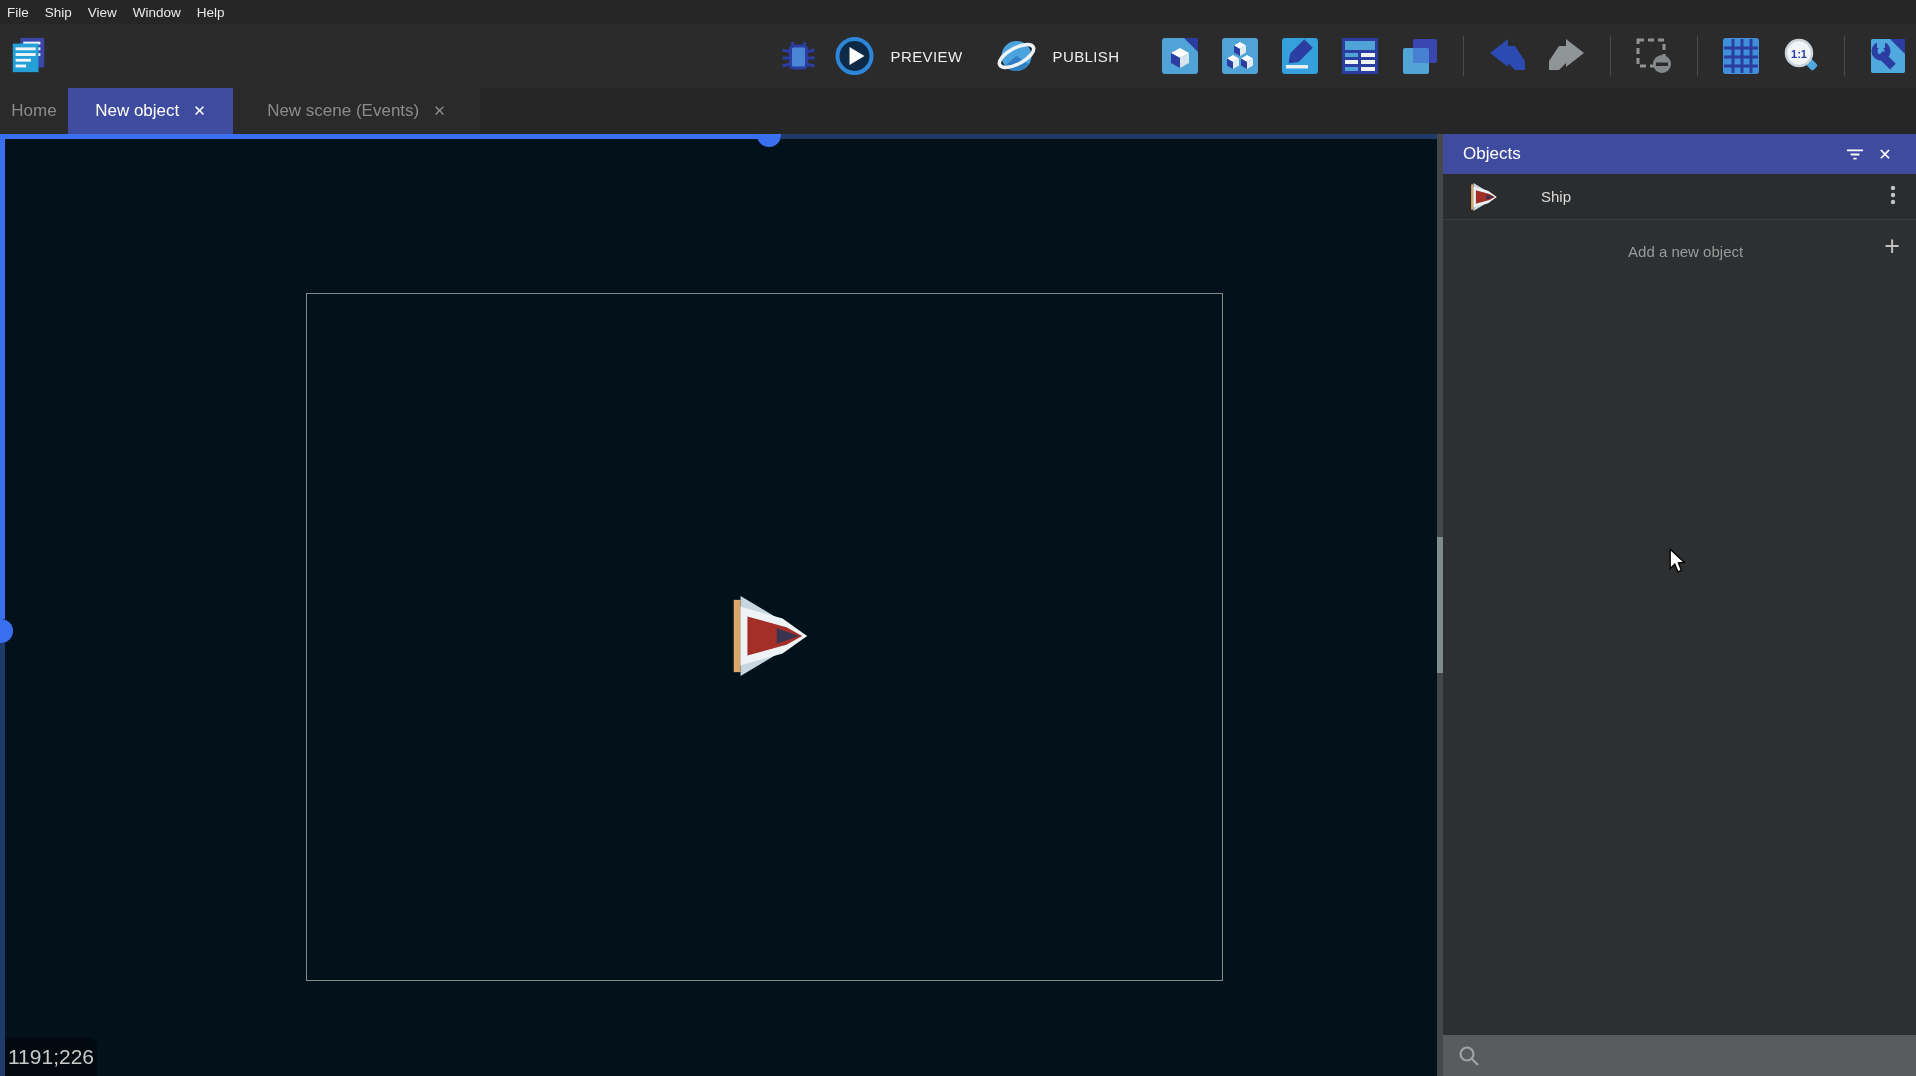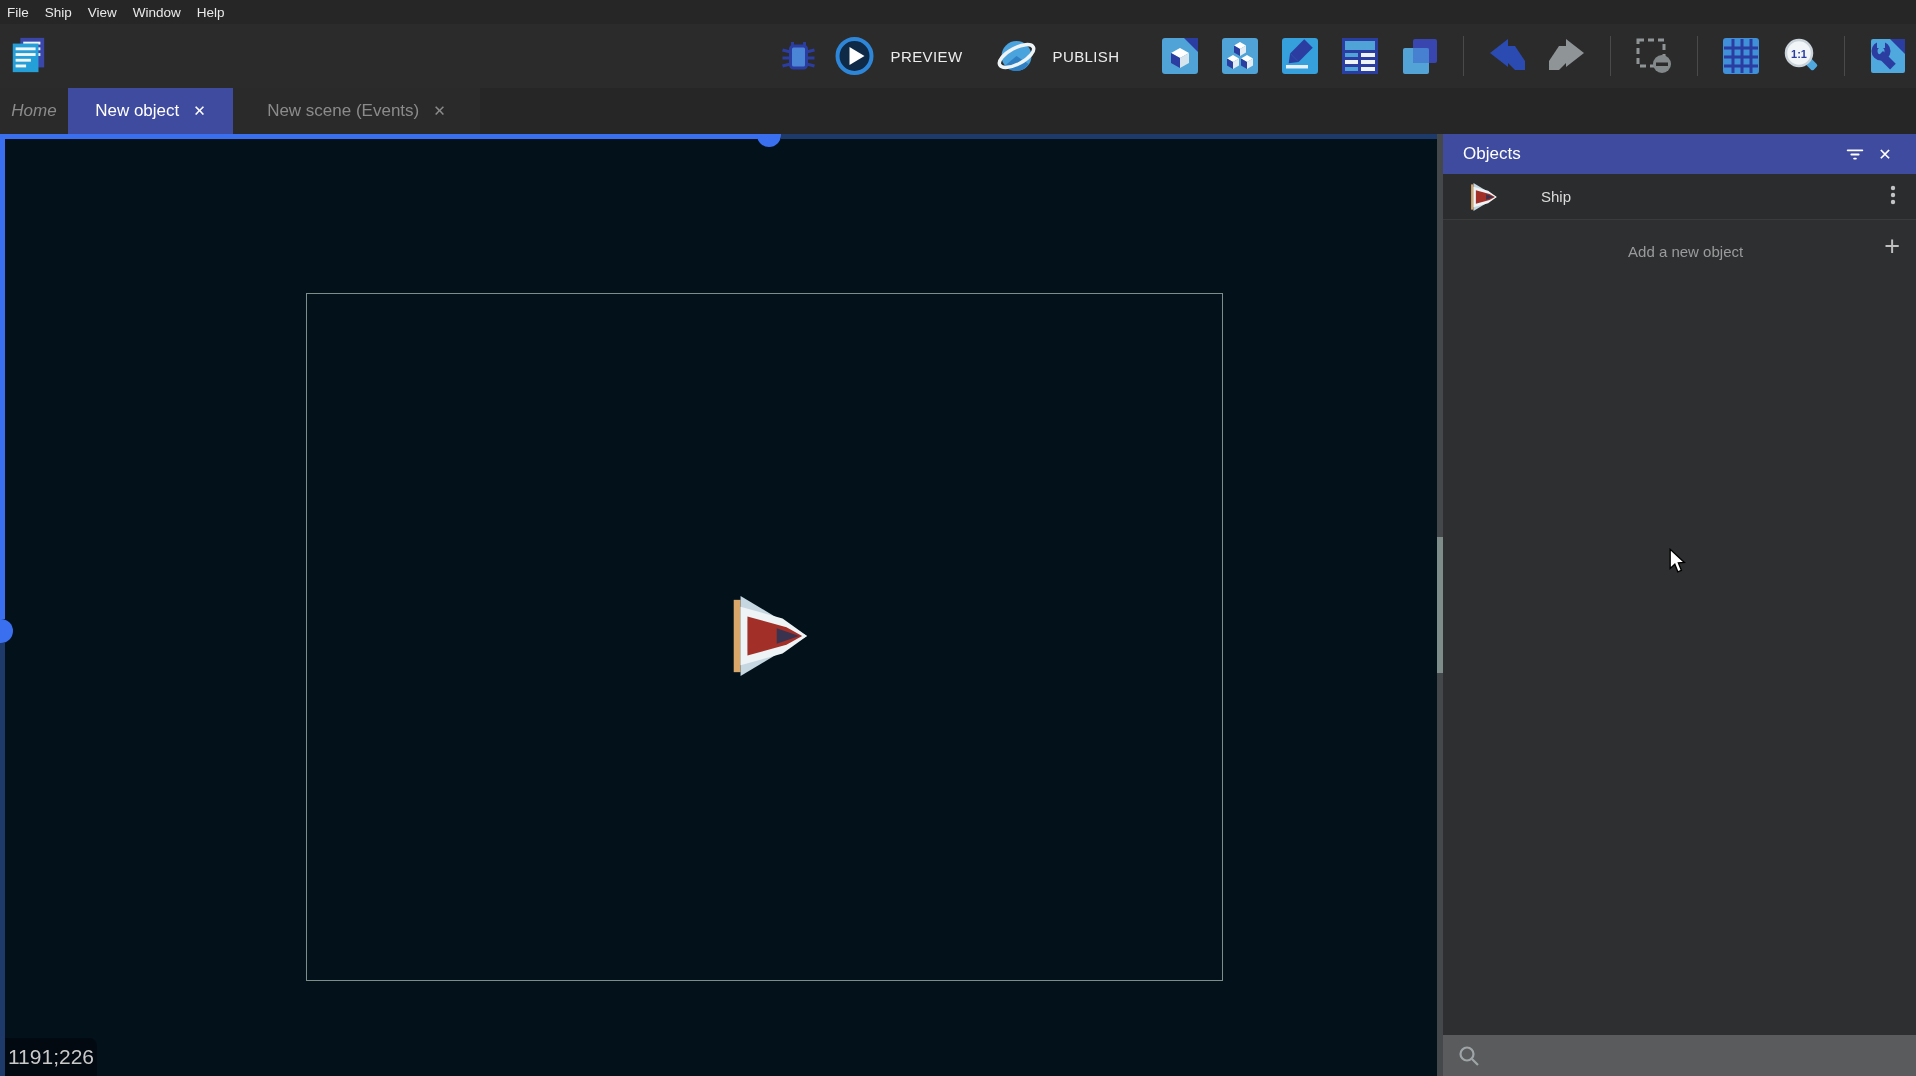--- a/index.html
+++ b/index.html
@@ -24,21 +24,21 @@
   .tb-label { color:#ececec; font-size:15px; letter-spacing:.4px; margin-right:18px; }
   .toolbar-right { position:absolute; right:8px; top:0; height:64px;
                    display:flex; align-items:center; gap:20px; }
   .tb-sep { width:1px; height:40px; background:#4a4a4a; margin:0 3px; }
 
   
   .tabbar { position:absolute; left:0; top:88px; width:100%; height:46px; background:#262626;
             display:flex; align-items:stretch; }
   .tab { display:flex; align-items:center; justify-content:center; gap:14px;
          font-size:17px; color:#8b8b8b; background:#2a2a2b; cursor:pointer; }
-  .tab.home { width:68px;font-style:italic; }
+  .tab.home { width:68px; }
   .tab.active { background:#3e4b9e; color:#ffffff; width:165px; }
   .tab.events { width:247px; }
   .tab .x { font-size:15px; }
 
   
   .canvas { position:absolute; left:0; top:134px; width:1437px; height:942px;
             background:#03111b; overflow:hidden; }
   .hscroll-a { position:absolute; left:0; top:0; width:759px; height:5px; background:#3a6ff0; }
   .hscroll-thumb { position:absolute; left:757px; top:0; width:24px; height:13px;
                    background:#3a6ff0; border-radius:0 0 12px 12px; }

